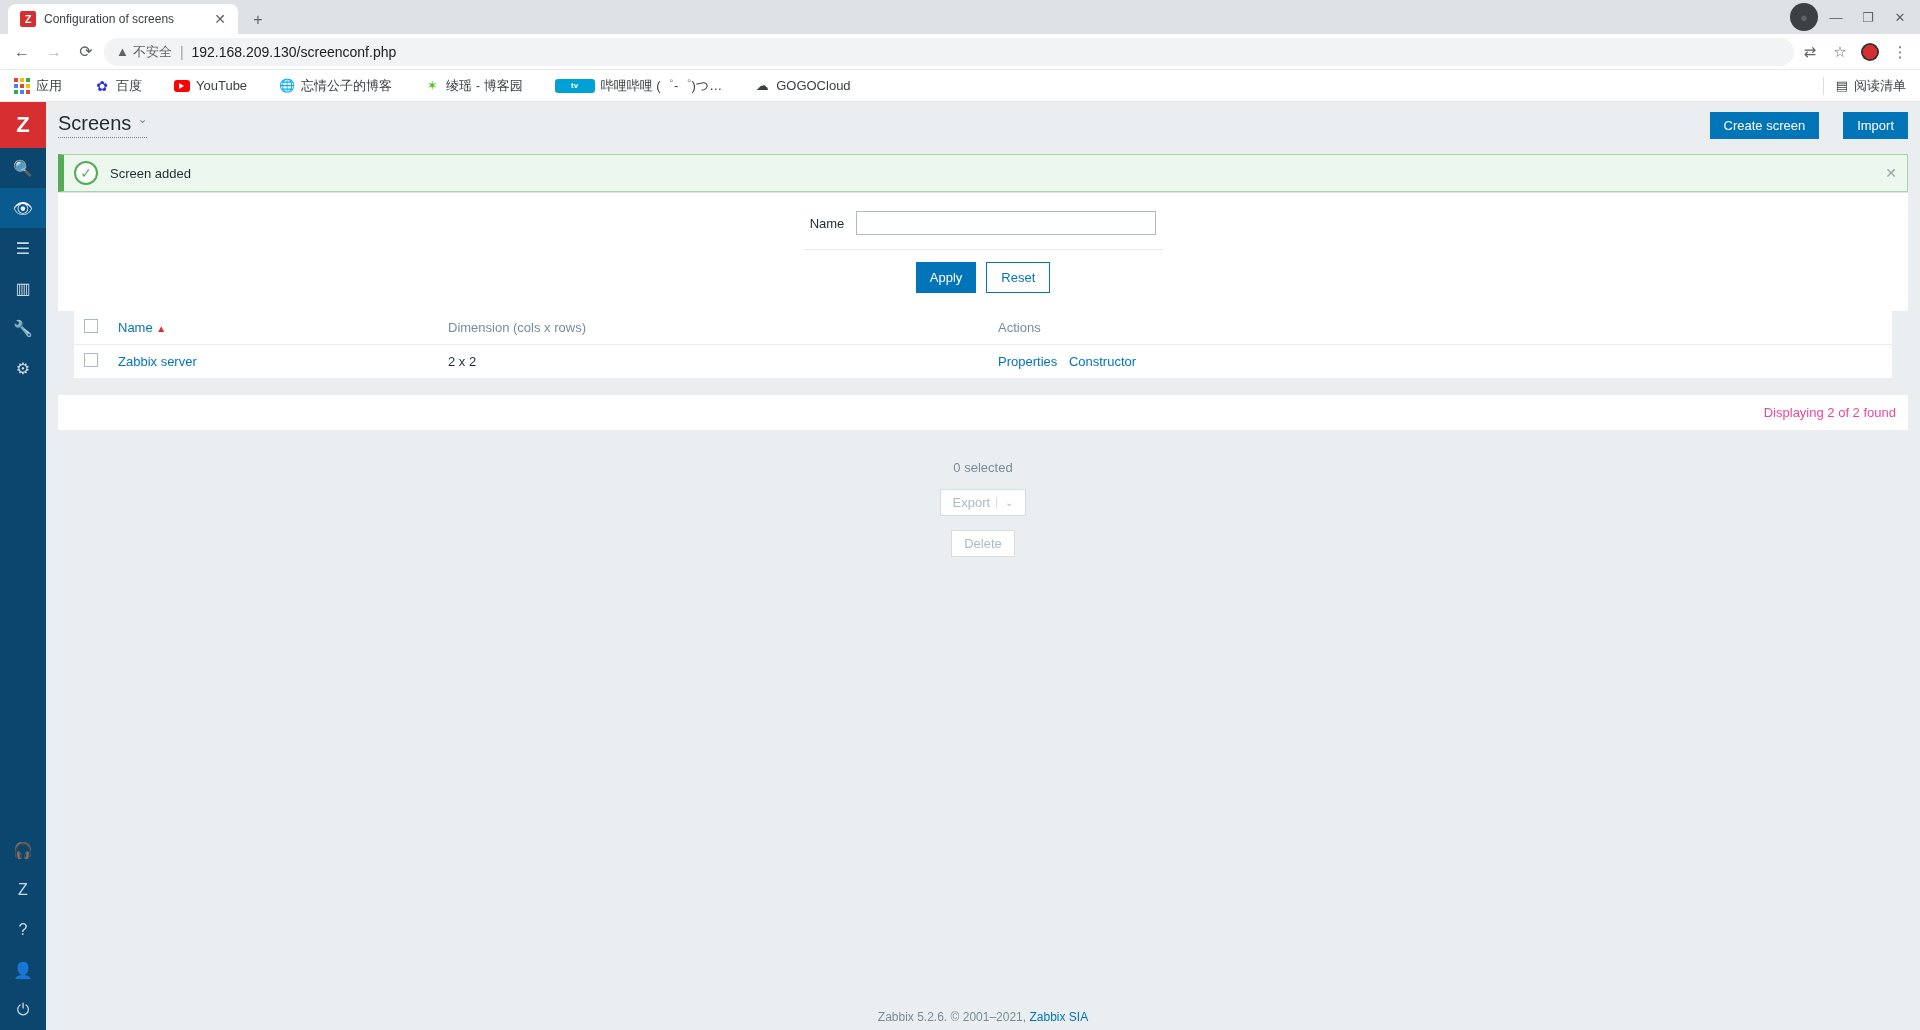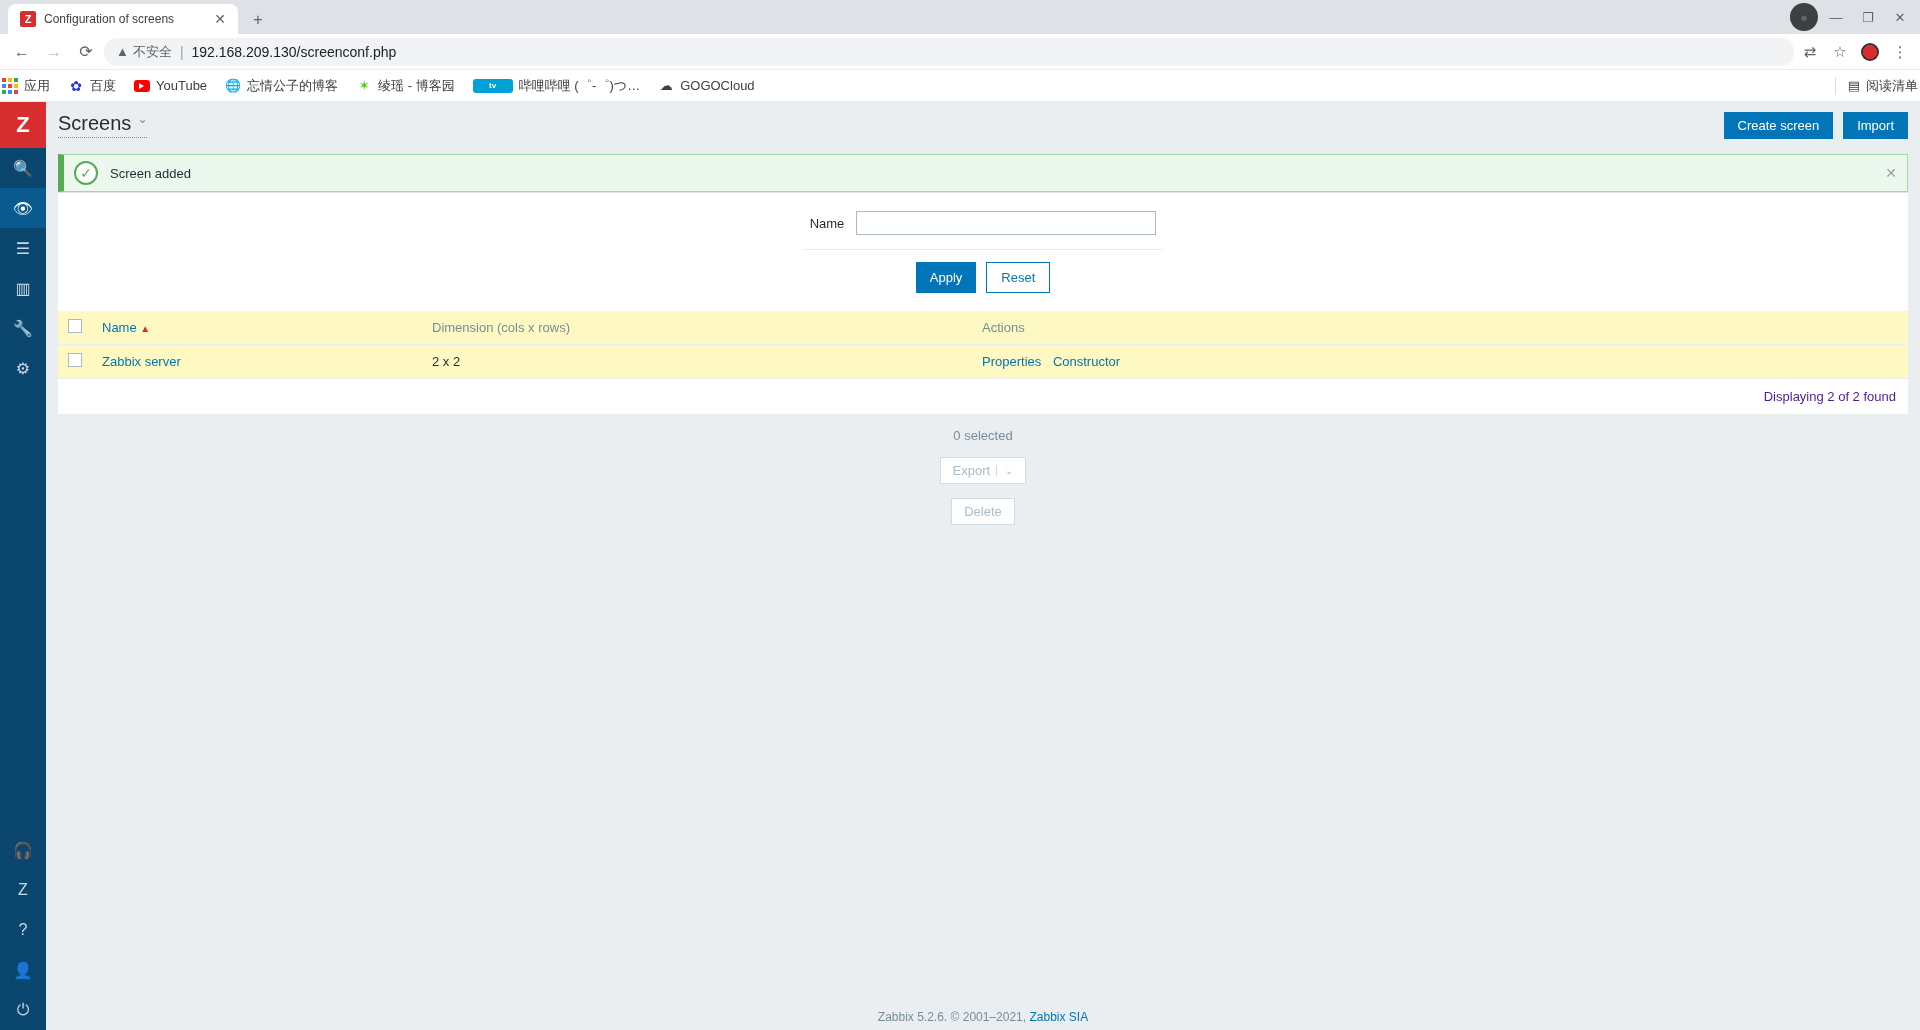--- a/index.html
+++ b/index.html
@@ -18,21 +18,21 @@
 .addr-bar { height:36px; background:#fff; display:flex; align-items:center; padding:0 8px; gap:4px; border-bottom:1px solid #e8eaed; }
 .addr-btn { width:28px; height:28px; display:flex; align-items:center; justify-content:center; color:#5f6368; font-size:16px; border-radius:50%; }
 .addr-btn.disabled { color:#bdc1c6; }
 .addr-input-wrap { flex:1; height:28px; background:#f1f3f4; border-radius:14px; display:flex; align-items:center; padding:0 12px; gap:8px; font-size:14px; color:#202124; }
 .addr-warn { color:#5f6368; font-size:13px; display:flex; align-items:center; gap:4px; }
 .addr-sep { color:#9aa0a6; }
 .addr-right { display:flex; align-items:center; gap:6px; }
 .ext-icon { width:24px; height:24px; display:flex; align-items:center; justify-content:center; color:#5f6368; font-size:15px; }
 .ladybug { width:18px; height:18px; background:radial-gradient(circle,#d72f2f 55%,#333 56%); border-radius:50%; }
 
-.bookmark-bar { height:32px; background:#fff; border-bottom:1px solid #e8eaed; display:flex; align-items:center; padding:0 2px; gap:18px; font-size:13px; color:#3c4043; }
+.bookmark-bar { height:32px; background:#fff; border-bottom:1px solid #e8eaed; display:flex; align-items:center; padding:0 14px; gap:32px; font-size:13px; color:#3c4043; }
 .bm { display:flex; align-items:center; gap:6px; }
 .bm-icon { width:16px; height:16px; display:flex; align-items:center; justify-content:center; font-size:13px; }
 .bm-apps { width:16px; height:16px; display:grid; grid-template-columns:repeat(3,4px); grid-template-rows:repeat(3,4px); gap:2px; }
 .bm-apps span:nth-child(1){background:#ea4335}.bm-apps span:nth-child(2){background:#fbbc04}.bm-apps span:nth-child(3){background:#34a853}.bm-apps span:nth-child(4){background:#4285f4}.bm-apps span:nth-child(5){background:#ea4335}.bm-apps span:nth-child(6){background:#fbbc04}.bm-apps span:nth-child(7){background:#34a853}.bm-apps span:nth-child(8){background:#4285f4}.bm-apps span:nth-child(9){background:#ea4335}
 .bm-baidu{color:#2932e1;font-size:14px}
 .bm-yt{width:16px;height:12px;background:#ff0000;border-radius:3px;position:relative}.bm-yt::after{content:"";position:absolute;left:5px;top:3px;border-left:5px solid #fff;border-top:3px solid transparent;border-bottom:3px solid transparent}
 .bm-globe{color:#5f6368}
 .bm-bili{width:40px;height:14px;background:#00a1d6;border-radius:3px;color:#fff;font-size:8px;display:flex;align-items:center;justify-content:center;font-weight:bold}
 .bookmark-bar .right { margin-left:auto; display:flex; align-items:center; gap:6px; border-left:1px solid #dadce0; padding-left:12px; }
 
@@ -41,50 +41,50 @@
 .sidebar { width:46px; background:#0a466e; display:flex; flex-direction:column; align-items:center; padding-top:0; }
 .logo { width:46px; height:46px; background:#d72f2f; color:#fff; font-size:22px; font-weight:bold; display:flex; align-items:center; justify-content:center; }
 .side-item { width:46px; height:40px; display:flex; align-items:center; justify-content:center; color:#c9dae4; font-size:16px; }
 .side-item.active { background:#0b5a8f; color:#fff; }
 .side-spacer { flex:1; }
 
 .main { flex:1; background:#ebeef0; display:flex; flex-direction:column; min-width:0; }
 .page-header { height:46px; display:flex; align-items:center; padding:0 12px; background:#ebeef0; }
 .page-title { font-size:20px; color:#1f2c33; display:flex; align-items:flex-start; gap:6px; border-bottom:1px dotted #768d99; padding-bottom:2px; }
 .page-title .chev { font-size:12px; color:#768d99; }
-.page-header .actions { margin-left:auto; display:flex; gap:10px; }
+.page-header .actions { margin-left:auto; display:flex; gap:24px; }
 .btn-primary { background:#0275b8; color:#fff; border:none; padding:6px 14px; font-size:13px; cursor:pointer; }
 
 .alert { margin:6px 12px 0 12px; background:#ecf7ed; border:1px solid #a5d6a7; border-left:6px solid #56ab56; display:flex; align-items:center; padding:6px 10px; gap:12px; position:relative; }
 .alert-circle { width:24px; height:24px; border:2px solid #56ab56; border-radius:50%; display:flex; align-items:center; justify-content:center; color:#56ab56; font-size:14px; background:#fff; }
 .alert-close { position:absolute; right:10px; color:#9aa0a6; font-size:14px; }
 
 .filter-tab-row { display:flex; justify-content:flex-end; margin:10px 12px 0 12px; }
 .filter-tab { background:#fff; border:1px solid #dfe4e7; border-bottom:none; padding:6px 10px; display:flex; align-items:center; gap:6px; font-size:13px; color:#1f2c33; }
 .filter-funnel { font-size:14px; color:#1f2c33; }
 
 .filter-panel { background:#fff; margin:0 12px; padding:18px 0; border-top:1px solid #dfe4e7; }
 .filter-row { display:flex; justify-content:center; align-items:center; gap:12px; }
 .filter-row label { color:#1f2c33; font-size:13px; }
 .filter-row input[type=text] { width:300px; height:24px; border:1px solid #acbbc2; padding:0 6px; }
 .filter-divider { width:360px; height:1px; background:#e8eaed; margin:14px auto 12px auto; }
 .filter-buttons { display:flex; justify-content:center; gap:10px; }
 .btn-outline { background:#fff; border:1px solid #0275b8; color:#0275b8; padding:7px 14px; font-size:13px; cursor:pointer; }
 
-.table-wrap { background:#fef9c3; margin:0 12px; }
+.table-wrap { background:#ffffff; margin:0 28px; }
 table { width:100%; border-collapse:collapse; }
 th, td { text-align:left; padding:8px 10px; font-size:13px; border-bottom:1px solid #eaeef0; }
 th { color:#768d99; font-weight:normal; }
 th .sort-col { color:#0275b8; }
 th .sort-arrow { color:#d72f2f; font-size:10px; }
 .checkbox { width:14px; height:14px; border:1px solid #acbbc2; display:inline-block; background:#fff; }
 td a, .link { color:#0275b8; text-decoration:none; }
 .row-highlight td:nth-child(2) a { outline:2px solid #e53935; outline-offset:3px; padding:2px 2px; }
 .actions-cell a { margin-right:8px; }
-.table-footer { text-align:right; padding:10px 12px; color:#4c1d95; font-size:13px; background:#fff; margin:0 12px; }
+.table-footer { text-align:right; padding:10px 12px; color:#ec4899; font-size:13px; background:#fff; margin:16px 12px; }
 
 .bulk-row { display:flex; align-items:center; gap:14px; padding:14px 12px; color:#768d99; font-size:13px;flex-direction:column; }
 .btn-disabled { background:#fff; border:1px solid #d6dde1; color:#acbbc2; padding:5px 12px; font-size:13px; display:flex; align-items:center; gap:6px; }
 .btn-disabled .caret-box { border-left:1px solid #d6dde1; padding-left:8px; font-size:10px; }
 
 .footer { position:fixed; bottom:6px; left:46px; right:0; text-align:center; font-size:12px; color:#768d99; }
 .footer a { color:#0275b8; text-decoration:none; }
 </style>
 </head>
 <body>

